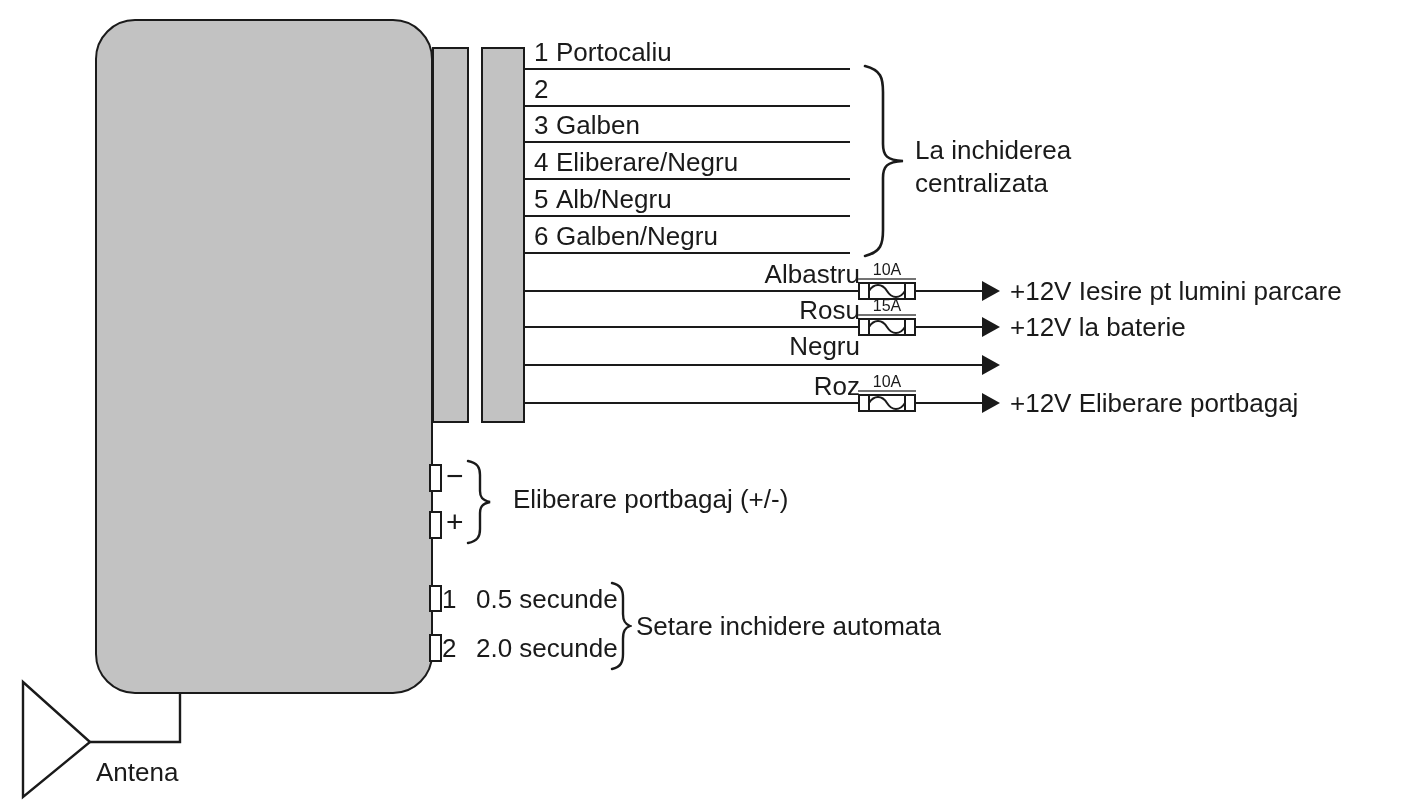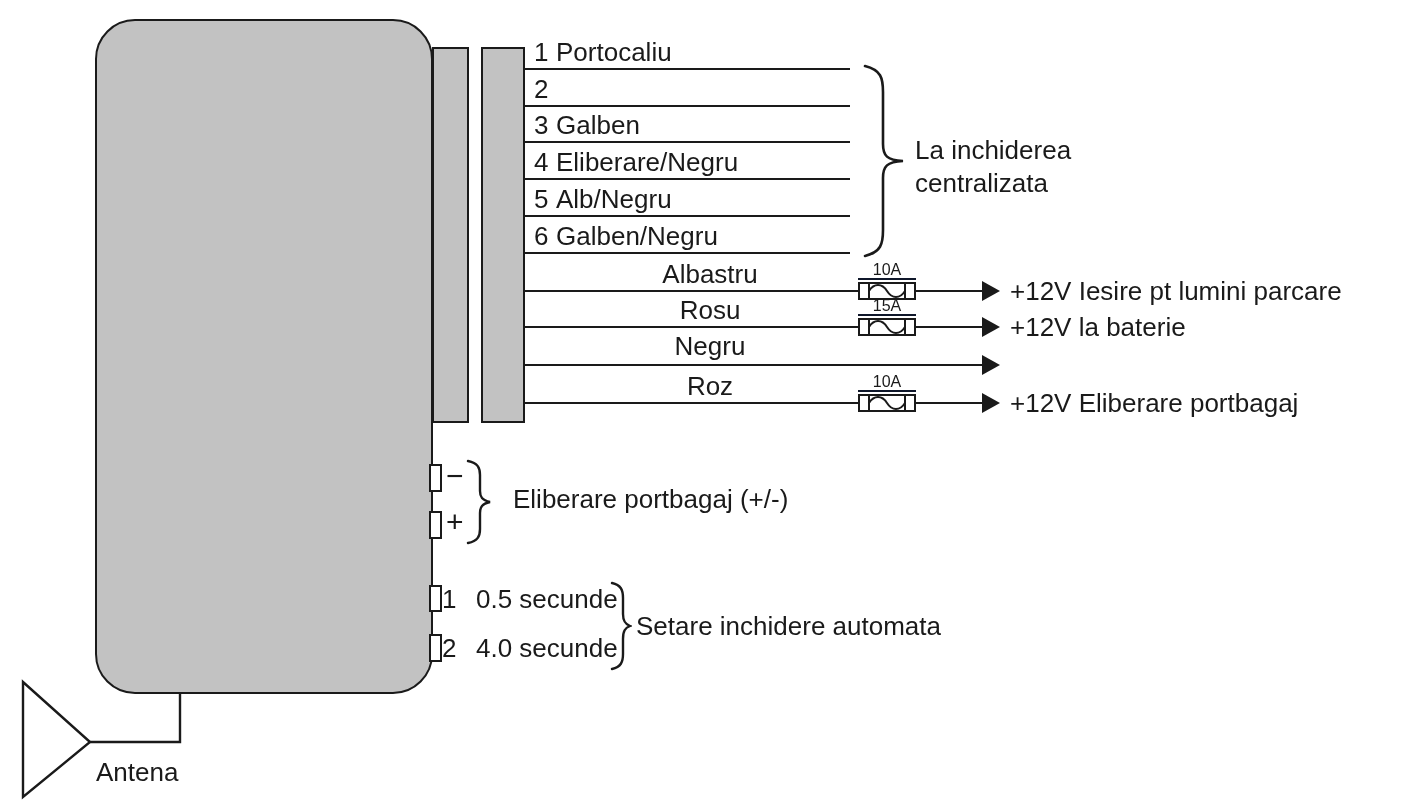--- a/index.html
+++ b/index.html
@@ -12,24 +12,24 @@
     position:absolute;left:95px;top:19px;width:338px;height:675px;
     background:#c2c2c2;border:2.4px solid #1a1a1a;border-radius:40px;
   }
   .bar{position:absolute;background:#c2c2c2;border:2.2px solid #1a1a1a;}
   .bar1{left:432px;top:47px;width:37px;height:376px;}
   .bar2{left:481px;top:47px;width:44px;height:376px;}
   .cline{position:absolute;left:524px;width:326px;height:2px;background:#1a1a1a;}
   .pline{position:absolute;left:524px;width:460px;height:2px;background:#1a1a1a;}
   .pin{position:absolute;left:534px;width:34px;top:0;font-size:26px;line-height:30px;}
   .wlabel{position:absolute;left:556px;width:300px;font-size:26px;line-height:30px;}
-  .plabel{position:absolute;left:560px;width:300px;font-size:26px;line-height:30px;text-align:center;}
+  .plabel{position:absolute;left:560px;width:300px;font-size:26px;line-height:30px;text-align:right;}
   .fuse-rating{
     position:absolute;left:858px;width:58px;height:19px;text-align:center;
-    font-size:16px;line-height:17px;border-bottom:2px solid #0f172a;
+    font-size:16px;line-height:17px;border-bottom:2px solid #737373;
   }
   .fuse{position:absolute;left:858px;}
   .arrow{
     position:absolute;left:982px;width:0;height:0;
     border-left:18px solid #1a1a1a;border-top:10px solid transparent;border-bottom:10px solid transparent;
   }
   .dest{position:absolute;left:1010px;font-size:26px;line-height:32px;white-space:nowrap;}
   .brace{position:absolute;}
   .caption{position:absolute;font-size:26px;line-height:33px;white-space:nowrap;}
   .tab{position:absolute;left:429px;width:13px;background:#ffffff;border:2px solid #1a1a1a;}
@@ -125,21 +125,21 @@
   <svg class="brace" style="left:466px;top:459px" width="26" height="86" viewBox="0 0 26 86">
     <path d="M2,2 C12,4 14,9 14,16 L14,32 C14,38 16,41 24,43 C16,45 14,48 14,54 L14,70 C14,77 12,82 2,84" fill="none" stroke="#1a1a1a" stroke-width="2.4" stroke-linecap="round"></path>
   </svg>
   <div class="caption" style="left:513px;top:483px">Eliberare portbagaj (+/-)</div>
 
   <div class="tab" style="top:585px;height:27px"></div>
   <div class="tab" style="top:634px;height:28px"></div>
   <div class="optpin" style="top:585px">1</div>
   <div class="opttime" style="top:585px">0.5 secunde</div>
   <div class="optpin" style="top:634px">2</div>
-  <div class="opttime" style="top:634px">4.0 secunde</div>
+  <div class="opttime" style="top:634px">2.0 secunde</div>
   <svg class="brace" style="left:610px;top:581px" width="22" height="90" viewBox="0 0 22 90">
     <path d="M2,2 C11,4 13,9 13,17 L13,33 C13,40 15,43 20,45 C15,47 13,50 13,58 L13,73 C13,81 11,86 2,88" fill="none" stroke="#1a1a1a" stroke-width="2.4" stroke-linecap="round"></path>
   </svg>
   <div class="caption" style="left:636px;top:610px">Setare inchidere automata</div>
 
   <svg class="brace" style="left:10px;top:665px" width="210" height="145" viewBox="0 0 210 145">
     <polyline points="80,77 170,77 170,28" fill="none" stroke="#1a1a1a" stroke-width="2.4"></polyline>
     <polygon points="13,17 80,77 13,132" fill="#ffffff" stroke="#1a1a1a" stroke-width="2.4" stroke-linejoin="miter"></polygon>
   </svg>
   <div class="caption" style="left:96px;top:756px">Antena</div>

